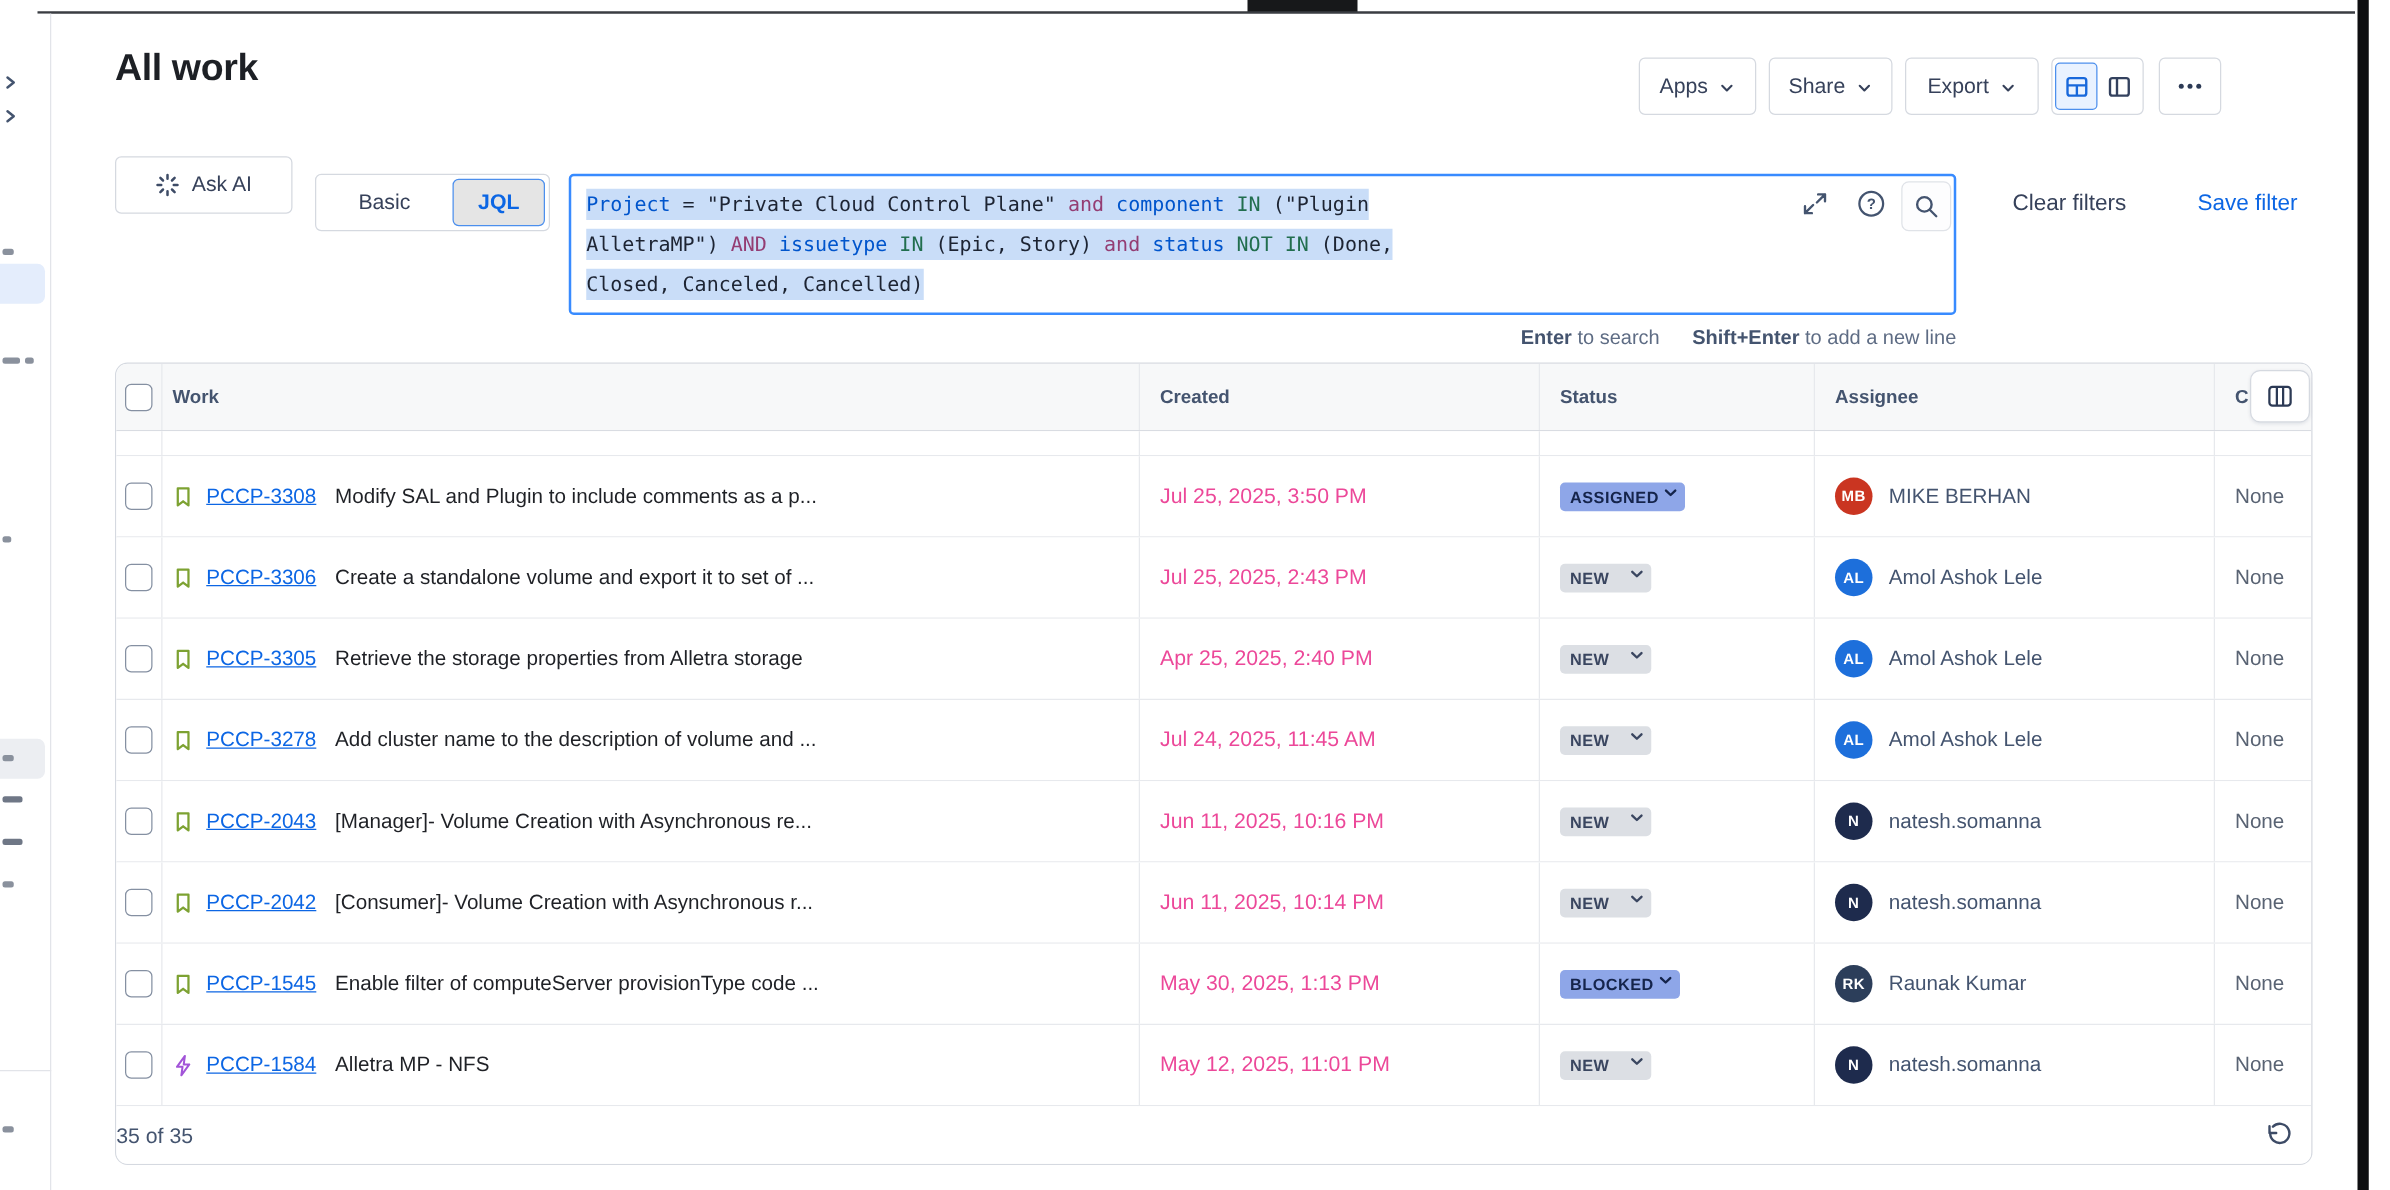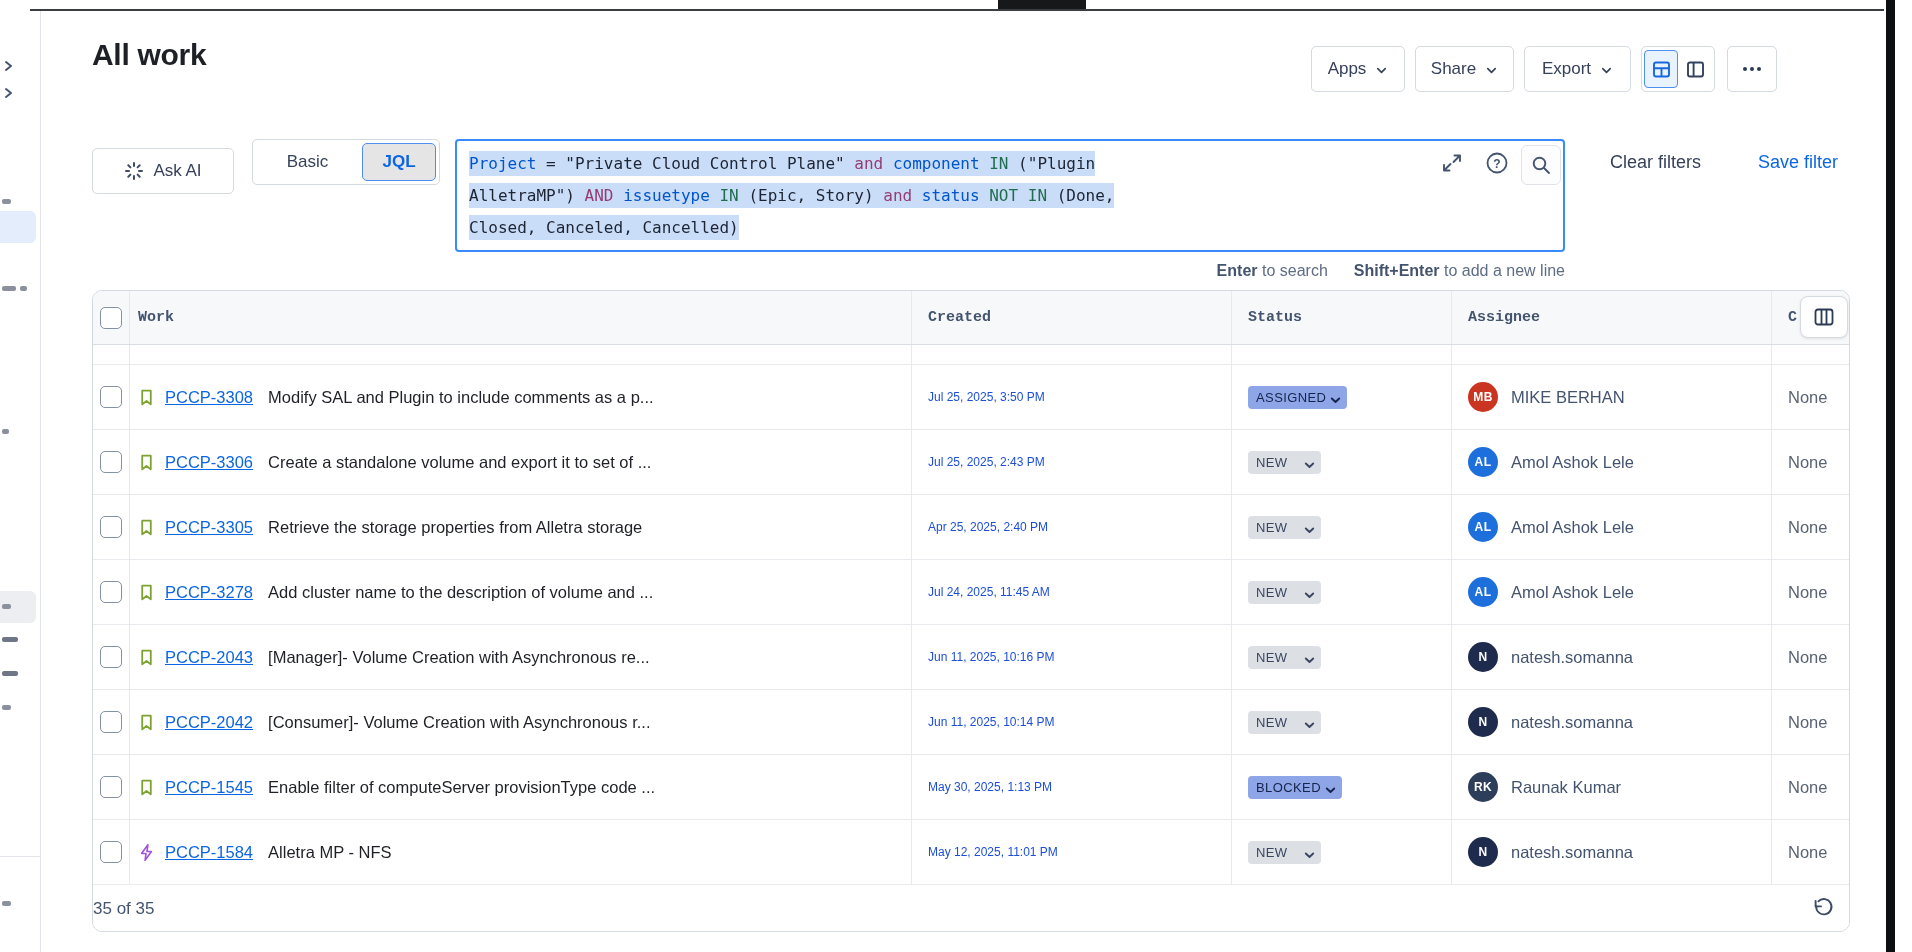--- a/index.html
+++ b/index.html
@@ -60,34 +60,34 @@
 
   .hint { position: absolute; left: 900px; top: 262px; width: 665px; text-align: right; font-size: 16px; color: #5e6c84; }
   .hint b { color: #44546f; font-weight: 700; }
   .hint .gap { display: inline-block; width: 26px; }
 
   
   .work-table { position: absolute; left: 92px; top: 290px; width: 1758px; height: 642px; border: 1.5px solid #d5d9e0; border-radius: 10px; background: #fff; overflow: hidden; }
   .trow { display: grid; grid-template-columns: 37px 782px 320px 220px 320px 1fr; align-items: center; }
   .trow > div { height: 100%; display: flex; align-items: center; border-right: 1px solid #e7e9ed; overflow: hidden; }
   .trow > div:last-child { border-right: none; }
-  .thead { height: 54px; background: #f7f8f9; border-bottom: 1px solid #d9dce2; font-family: Liberation Mono, monospace; }
+  .thead { height: 54px; background: #f7f8f9; border-bottom: 1px solid #d9dce2; }
   .thead .hlabel { font-size: 15px; font-weight: 700; color: #44546f; }
   .partial-row { height: 20px; border-bottom: 1px solid #e7e9ed; background: #fff; }
   .body-row { height: 65px; border-bottom: 1px solid #e7e9ed; background: #fff; }
   .cell-pad { padding-left: 16px; }
   .cell-cb { justify-content: center; }
   .checkbox { width: 22px; height: 22px; border: 1.5px solid #8590a2; border-radius: 5px; background: #fff; cursor: pointer; }
   .cell-work { padding-left: 7px; gap: 0; }
   .issue-icon { width: 20px; height: 20px; flex: 0 0 20px; margin-right: 8px; display: flex; align-items: center; }
   .issue-key { font-size: 16.5px; color: #0c66e4; text-decoration: underline; cursor: pointer; white-space: nowrap; }
   .issue-summary { font-size: 16.5px; color: #1f2126; margin-left: 15px; white-space: nowrap; cursor: pointer; }
-  .created-text { font-size: 12px; color: #1d4ed8; white-space: nowrap; }
-  .lozenge { display: inline-flex; align-items: flex-end; gap: 4px; padding: 4px 6px 4px 8px; border-radius: 4px;
-             font-size: 13px; font-weight: 400; letter-spacing: 0.4px; cursor: pointer; }
+  .created-text { font-size: 17px; color: #ec4899; white-space: nowrap; }
+  .lozenge { display: inline-flex; align-items: flex-start; gap: 4px; padding: 4px 6px 4px 8px; border-radius: 4px;
+             font-size: 13px; font-weight: 700; letter-spacing: 0.4px; cursor: pointer; }
   .lozenge--blue { background: var(--color-status_blue_bg, #8ea6e8); color: var(--color-status_blue_text, #15244b); }
   .lozenge--gray { background: var(--color-status_gray_bg, #dcdfe4); color: var(--color-status_gray_text, #3a4660); gap: 16px; }
   .avatar { width: 30px; height: 30px; border-radius: 50%; flex: 0 0 30px; display: flex; align-items: center; justify-content: center;
             color: #fff; font-size: 12px; font-weight: 700; letter-spacing: 0.4px; }
   .assignee-name { margin-left: 13px; font-size: 16.5px; color: #44546f; white-space: nowrap; }
   .none-text { font-size: 16.5px; color: #596373; }
   .tfoot { height: 47px; display: flex; align-items: center; justify-content: space-between; gap: 15px; padding-right: 15px; background: #fff; }
   .count-text { font-size: 17px; color: #44546f; }
   .refresh { width: 24px; height: 24px; cursor: pointer; display: flex; align-items: center; justify-content: center; }
 
@@ -179,21 +179,21 @@
   <button class="btn" style="left:1727px; width:50px;">
     <span>
       <svg width="20" height="6" viewBox="0 0 20 6" fill="#2c3a55">
           <circle cx="3" cy="3" r="2"></circle>
           <circle cx="10" cy="3" r="2"></circle>
           <circle cx="17" cy="3" r="2"></circle>
         </svg>
     </span>
   </button>
 
-  <button class="btn ask-ai" style="top:148px;">
+  <button class="btn ask-ai" style="top:125px;">
     <span>
       <svg width="20" height="20" viewBox="0 0 20 20" stroke="#3d4b66" stroke-width="2" stroke-linecap="round" fill="none">
         <path d="M10 2v3M10 15v3M2 10h3M15 10h3M4.3 4.3l2.1 2.1M13.6 13.6l2.1 2.1M15.7 4.3l-2.1 2.1M6.4 13.6l-2.1 2.1"></path>
       </svg>
     </span>
     <span>Ask AI</span>
   </button>
 
   <div class="mode-group">
     <div class="mode-basic">Basic</div>

